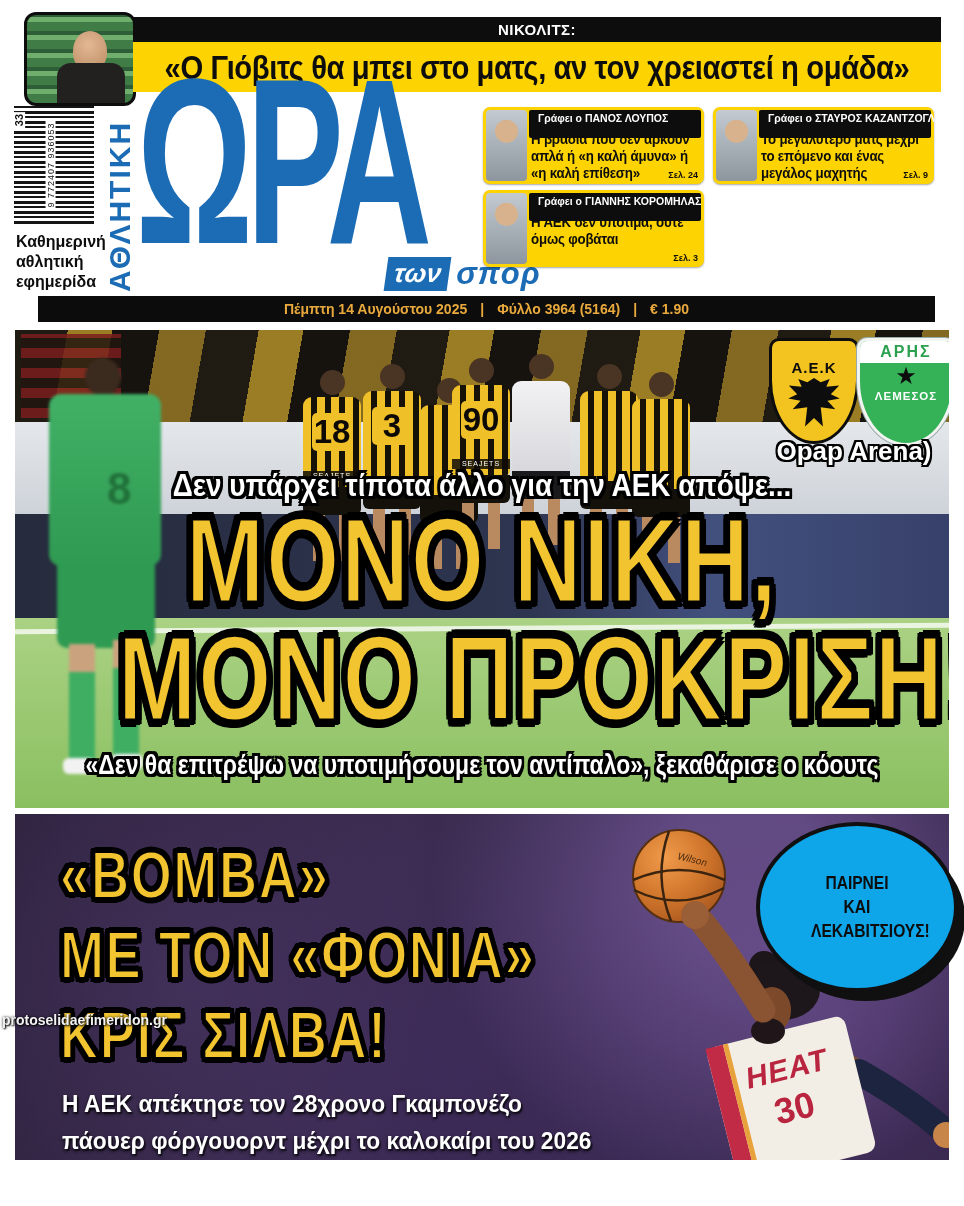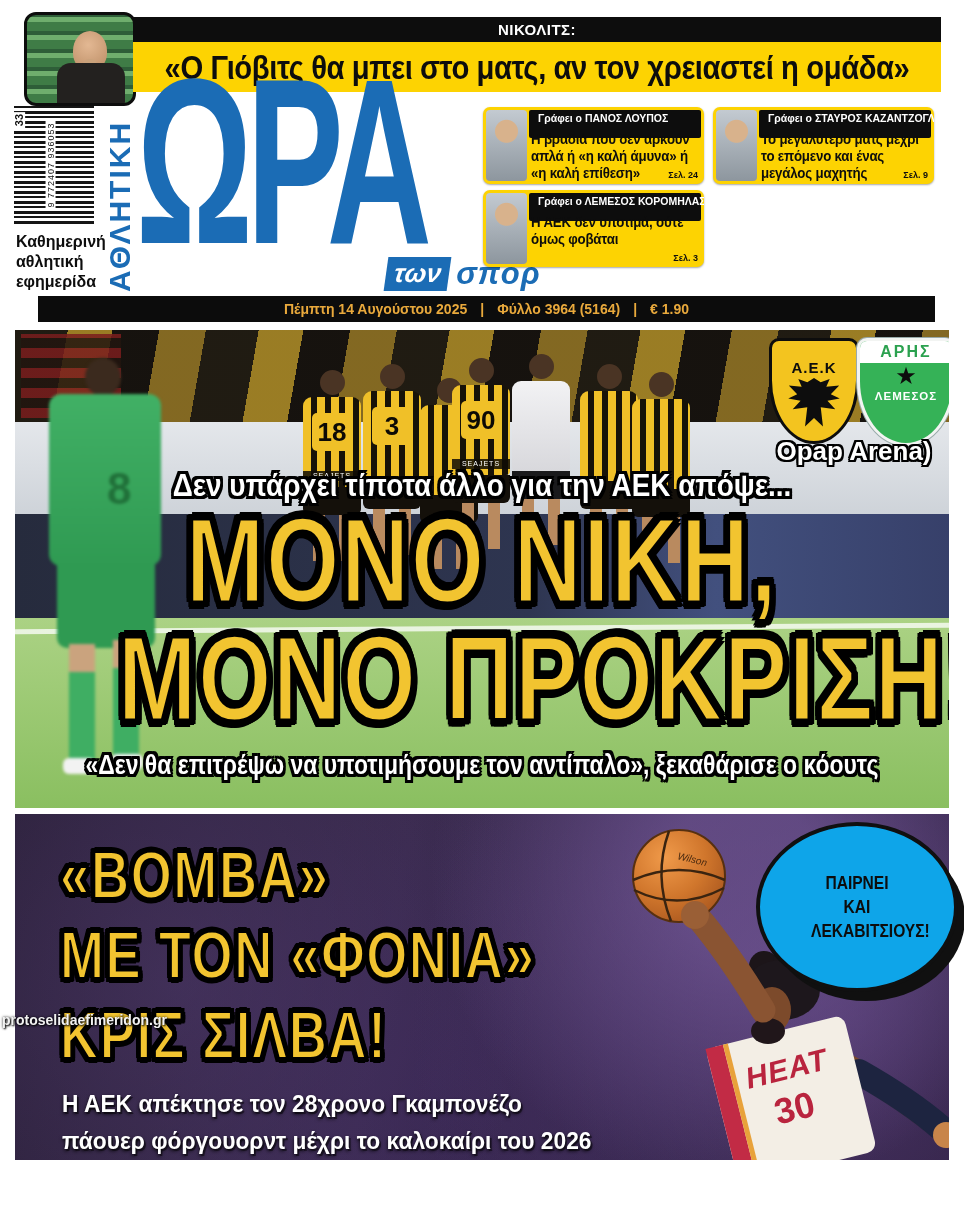--- a/index.html
+++ b/index.html
@@ -67,21 +67,21 @@
      background:linear-gradient(90deg,#262b3d 0%,#2e3550 55%,#42507e 75%,#37406a 100%);}
   .m-grass{position:absolute;left:0;top:288px;width:100%;height:190px;background:linear-gradient(#abd284,#8abf60);}
   .m-line{position:absolute;left:0;top:296px;width:100%;height:5px;background:rgba(255,255,255,.75);transform:rotate(-.4deg);}
 
   
   .pl{position:absolute;width:64px;}
   .pl .phead{width:25px;height:25px;border-radius:50%;background:#4a3424;margin:0 auto;}
   .pl .ptorso{position:relative;width:58px;height:90px;margin:2px auto 0;border-radius:9px 9px 4px 4px;overflow:hidden;
      background:repeating-linear-gradient(90deg,#f0c028 0 8px,#171208 8px 14px);}
   .pl .pnum{position:absolute;left:9px;top:16px;width:40px;height:38px;background:#f0c028;border-radius:5px;
-     color:#0d0a05;font-weight:bold;font-size:26px;text-align:center;line-height:38px;}
+     color:#0d0a05;font-weight:bold;font-size:33px;text-align:center;line-height:38px;}
   .pl .pspon{position:absolute;left:0;right:0;bottom:6px;background:rgba(15,12,5,.85);color:#fff;font-size:7px;
      text-align:center;letter-spacing:1px;line-height:10px;}
   .pl .pshorts{width:58px;height:28px;margin:0 auto;background:#14100a;border-radius:0 0 6px 6px;}
   .pl .plegs{width:58px;height:46px;margin:0 auto;background:
      linear-gradient(90deg,transparent 0 10px,#b98a5f 10px 22px,transparent 22px 36px,#b98a5f 36px 48px,transparent 48px);}
   .pl.ref .ptorso{background:linear-gradient(#f2f2f4,#d8d8dc);}
   .pl.ref .pshorts{background:#1a1a1c;}
 
   
   .opp{position:absolute;left:12px;top:28px;width:160px;height:440px;filter:blur(1.6px);}
@@ -180,21 +180,21 @@
       <div class="mug"></div>
       <div class="chead b">
           <span>Γράφει ο ΣΤΑΥΡΟΣ ΚΑΖΑΝΤΖΟΓΛΟΥ</span>
         </div>
       <div class="ctext b">Το μεγαλύτερο ματς μέχρι το επόμενο και ένας μεγάλος μαχητής</div>
       <div class="cpage b">Σελ. 9</div>
     </div>
     <div class="colbox">
       <div class="mug"></div>
       <div class="chead b">
-          <span>Γράφει ο ΛΕΜΕΣΟΣ ΚΟΡΟΜΗΛΑΣ</span>
+          <span>Γράφει ο ΓΙΑΝΝΗΣ ΚΟΡΟΜΗΛΑΣ</span>
         </div>
       <div class="ctext b">Η ΑΕΚ δεν υποτιμά, ούτε όμως φοβάται</div>
       <div class="cpage b">Σελ. 3</div>
     </div>
   </div>
 
   <div class="abs datebar b">
     <span>Πέμπτη 14 Αυγούστου 2025</span>
     <span>|</span>
     <span>Φύλλο 3964 (5164)</span>

